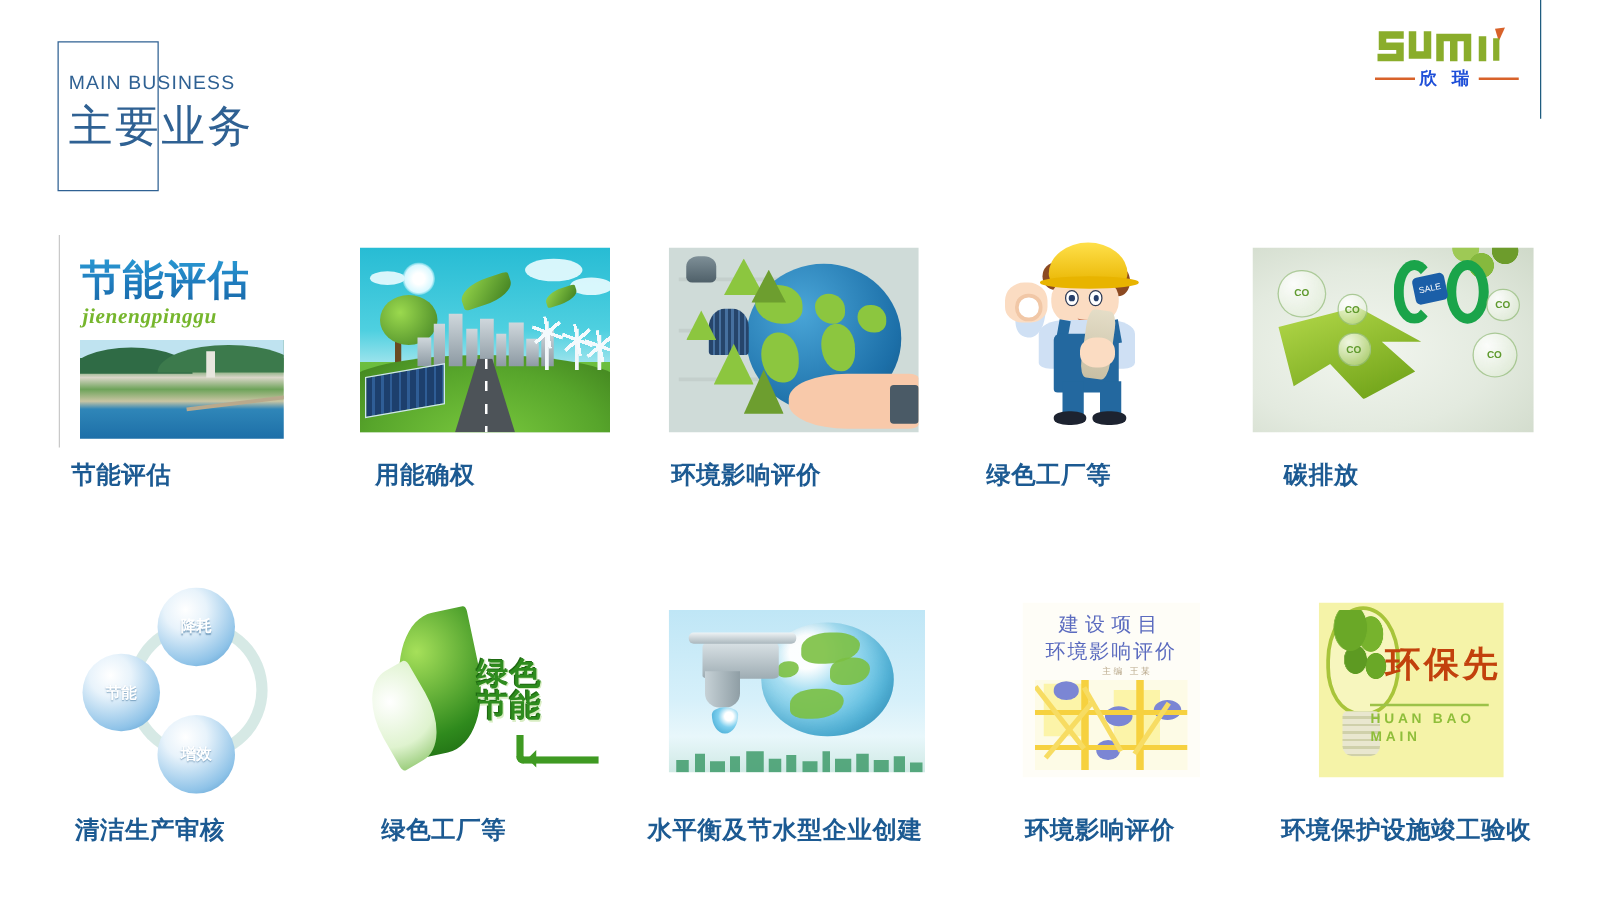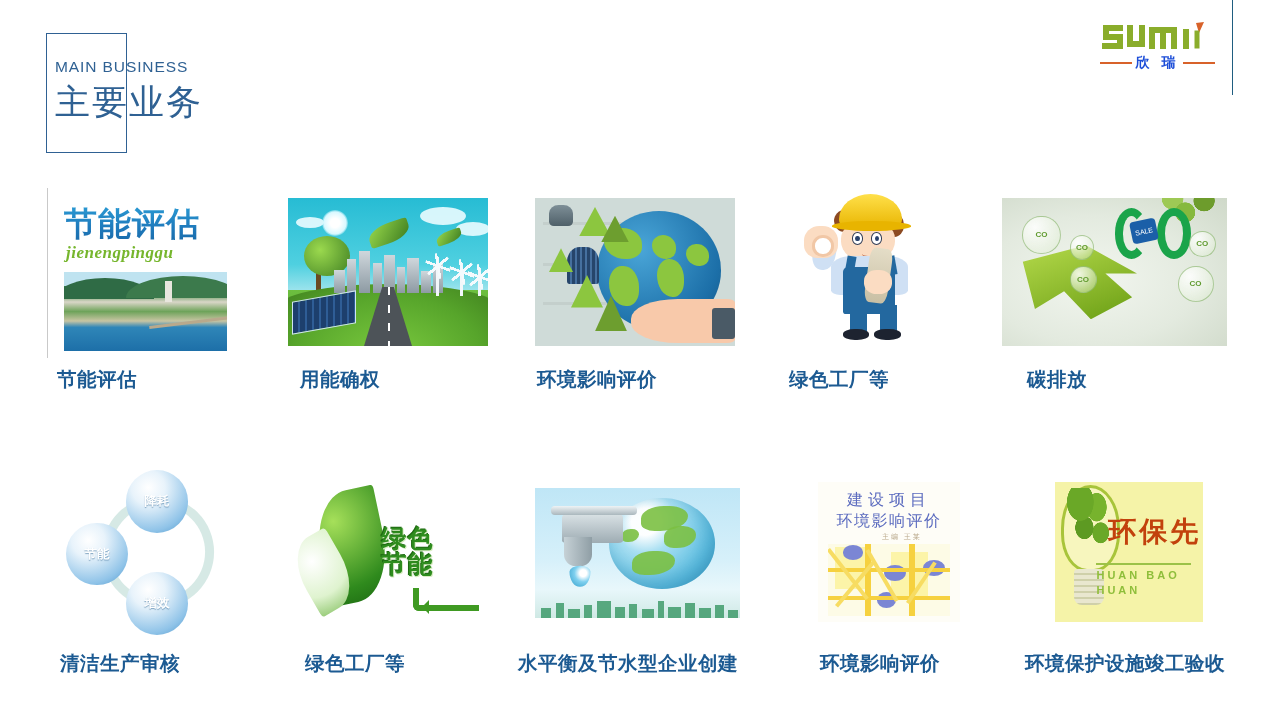--- a/index.html
+++ b/index.html
@@ -577,20 +577,20 @@
 
     <div class="cell">
       <div class="thumb" style="left:1055px; top:12px; width:148px; height:140px;">
         <div class="art-bulb">
           <div class="bl-glass"></div>
           <div class="bl-map"></div>
           <div class="bl-base"></div>
           <div class="bl-cn">环保先</div>
           <div class="bl-rule"></div>
           <div class="bl-py1">HUAN BAO</div>
-          <div class="bl-py2">HUAN</div>
+          <div class="bl-py2">MAIN</div>
         </div>
       </div>
       <div class="caption" style="left:1025px; top:180px;">环境保护设施竣工验收</div>
     </div>
   </div>
 
 </div>
 
 </body></html>

